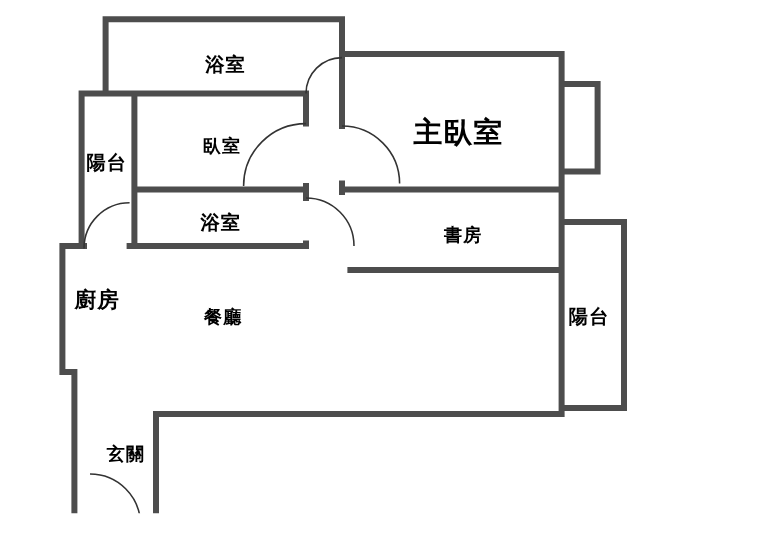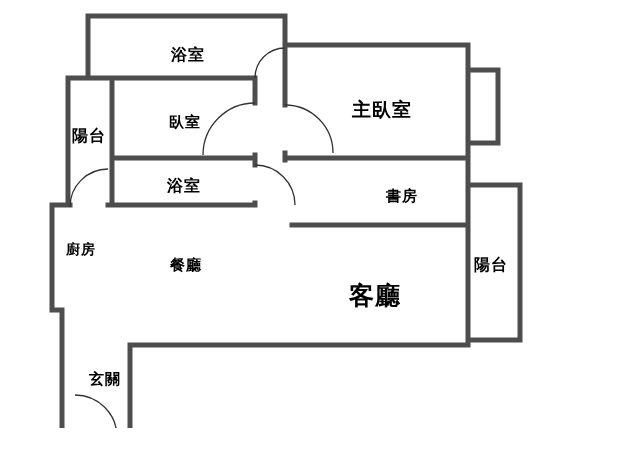--- a/index.html
+++ b/index.html
@@ -21,24 +21,24 @@
   .walls path{stroke:var(--wall);stroke-width:5;fill:none;stroke-linecap:square;}
   .doors path{stroke:var(--door);stroke-width:1.3;fill:none;}
   .lbl{
     position:absolute;
     transform:translate(-50%,-50%);
     font-weight:700;
     color:var(--text);
     white-space:nowrap;
     letter-spacing:1px;
   }
-  .lbl-xs{font-size:14px;}
+  .lbl-xs{font-size:18px;}
   .lbl-sm{font-size:16px;}
   .lbl-md{font-size:15px;}
-  .lbl-lg{font-size:19px;}
+  .lbl-lg{font-size:24px;}
   .lbl-xl{font-size:25px;}
 </style>
 </head>
 <body>
 
 <div class="canvas">
 
   <svg class="plan-svg" width="638" height="460" viewBox="0 0 638 460">
 
     <g class="walls">
@@ -87,25 +87,24 @@
   <div class="lbl lbl-sm" style="left:188px;top:55px;">浴室</div>
 
   <div class="lbl lbl-md" style="left:185px;top:122px;">臥室</div>
 
   <div class="lbl lbl-lg" style="left:382px;top:110px;">主臥室</div>
 
   <div class="lbl lbl-sm" style="left:89px;top:136px;">陽台</div>
 
   <div class="lbl lbl-sm" style="left:184px;top:186px;">浴室</div>
 
-  <div class="lbl lbl-md" style="left:402px;top:196px;">書房</div>
+  <div class="lbl lbl-md" style="left:386px;top:196px;">書房</div>
 
   <div class="lbl lbl-xs" style="left:81px;top:250px;">廚房</div>
 
   <div class="lbl lbl-md" style="left:186px;top:265px;">餐廳</div>
 
-  <div class="lbl lbl-xl" style="left:375px;top:295px;">客廳</div>
 
   <div class="lbl lbl-sm" style="left:491px;top:265px;">陽台</div>
 
   <div class="lbl lbl-md" style="left:105px;top:379px;">玄關</div>
 
 </div>
 
 </body></html>

